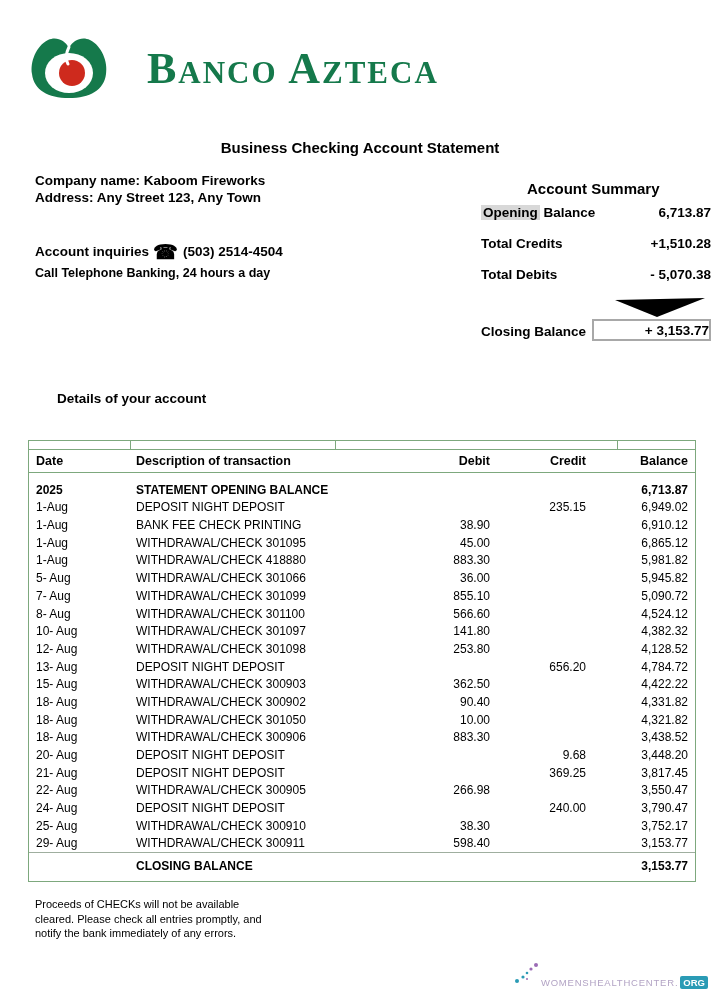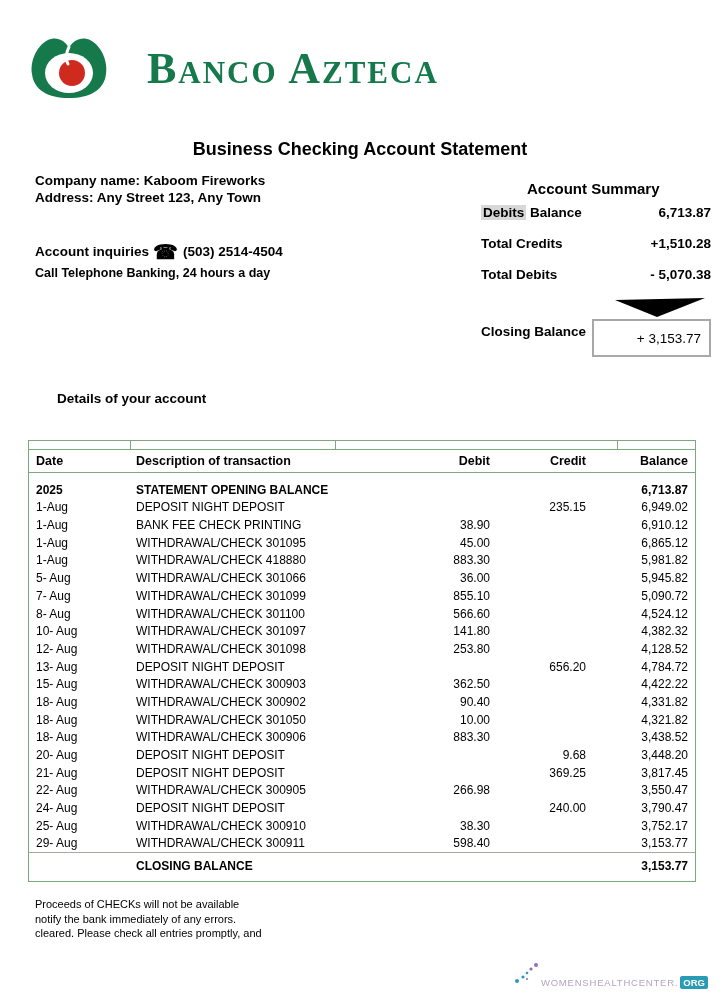--- a/index.html
+++ b/index.html
@@ -12,36 +12,36 @@
   .logo { position:absolute; left:30px; top:36px; display:flex; align-items:center;gap:29px; }
   .logo-mark svg { display:block; }
   .logo-text {
     font-family:"Liberation Serif", serif; font-variant:small-caps; font-weight:bold;
     font-size:44px; color:#15794B; margin-left:10px; letter-spacing:2px; line-height:1;
     padding-top:2px;
   }
 
   
   .doc-title { position:absolute; top:139px; left:0; right:0; text-align:center;
-    font-size:18px; font-weight:bold; }
+    font-size:15px; font-weight:bold; }
   .company { position:absolute; left:35px; top:172px; font-size:13.5px; font-weight:bold;
     line-height:17px; }
 
   
   .summary-heading { position:absolute; left:481px; top:180px; font-size:15px; font-weight:bold;margin-left:46px; }
   .summary-row { position:absolute; left:481px; width:230px; display:flex;
     justify-content:space-between; font-size:13.5px; font-weight:bold; }
   .sum-opening { top:205px; } .sum-credits { top:236px; } .sum-debits { top:267px; }
   .hl { background:#D8D8D8; padding:0 2px; }
 
   .arrow { position:absolute; left:615px; top:298px; }
   .closing-label { position:absolute; left:481px; top:324px; font-size:13.5px; font-weight:bold; }
-  .closing-box { position:absolute; left:592px; top:319px; width:119px; height:38px;
+  .closing-box { position:absolute; left:592px; top:319px; width:119px; height:22px;
     border:2px solid #A8A8A8; box-sizing:border-box; display:flex; align-items:center;
-    justify-content:flex-end; padding-right:8px; font-size:13.5px; font-weight:normal; }
+    justify-content:flex-end; font-size:13.5px; font-weight:bold; }
 
   
   .inquiries { position:absolute; left:35px; top:240px; font-size:13.5px; font-weight:bold; }
   .phone-glyph { font-size:20px; vertical-align:-3px; margin:0 5px 0 4px; }
   .inquiries-sub { position:absolute; left:35px; top:266px; font-size:12.5px; font-weight:bold; }
 
   
   .details-heading { position:absolute; left:35px; top:391px; font-size:13.5px; font-weight:bold;padding-left:22px; }
   .details-period { position:absolute; right:23px; top:391px; font-size:13.5px; }
 
@@ -94,21 +94,21 @@
   <div class="doc-title">Business Checking Account Statement</div>
 
   <div class="company">
     <div>Company name: Kaboom Fireworks</div>
     <div>Address: Any Street 123, Any Town</div>
   </div>
 
   <div class="summary-heading">Account Summary</div>
 
   <div class="summary-row sum-opening">
-    <span><span class="hl">Debits</span><span> Balance</span></span>
+    <span><span class="hl">Opening</span><span> Balance</span></span>
     <span>6,713.87</span>
   </div>
   <div class="summary-row sum-credits">
     <span>Total Credits</span>
     <span>+1,510.28</span>
   </div>
   <div class="summary-row sum-debits">
     <span>Total Debits</span>
     <span>- 5,070.38</span>
   </div>
@@ -297,22 +297,22 @@
           <div class="cell c-description">CLOSING BALANCE</div>
           <div class="cell c-debit"></div>
           <div class="cell c-credit"></div>
           <div class="cell c-balance">3,153.77</div>
         </div>
       </div>
   </div>
 
   <div class="footer-note">
     <div>Proceeds of CHECKs will not be available</div>
+    <div>cleared. Please check all entries promptly, and</div>
     <div>notify the bank immediately of any errors.</div>
-    <div>cleared. Please check all entries promptly, and</div>
   </div>
 
   <div class="watermark">
     <span class="wm-dots">
       <svg width="26" height="24" viewBox="0 0 26 24">
         <circle cx="3" cy="20" r="2" fill="#2A9BB5"></circle>
         <circle cx="9" cy="16" r="1.6" fill="#2A9BB5"></circle>
         <circle cx="13" cy="12" r="1.3" fill="#2A9BB5"></circle>
         <circle cx="17" cy="8" r="1.6" fill="#9B6BB5"></circle>
         <circle cx="22" cy="4" r="2" fill="#9B6BB5"></circle>

